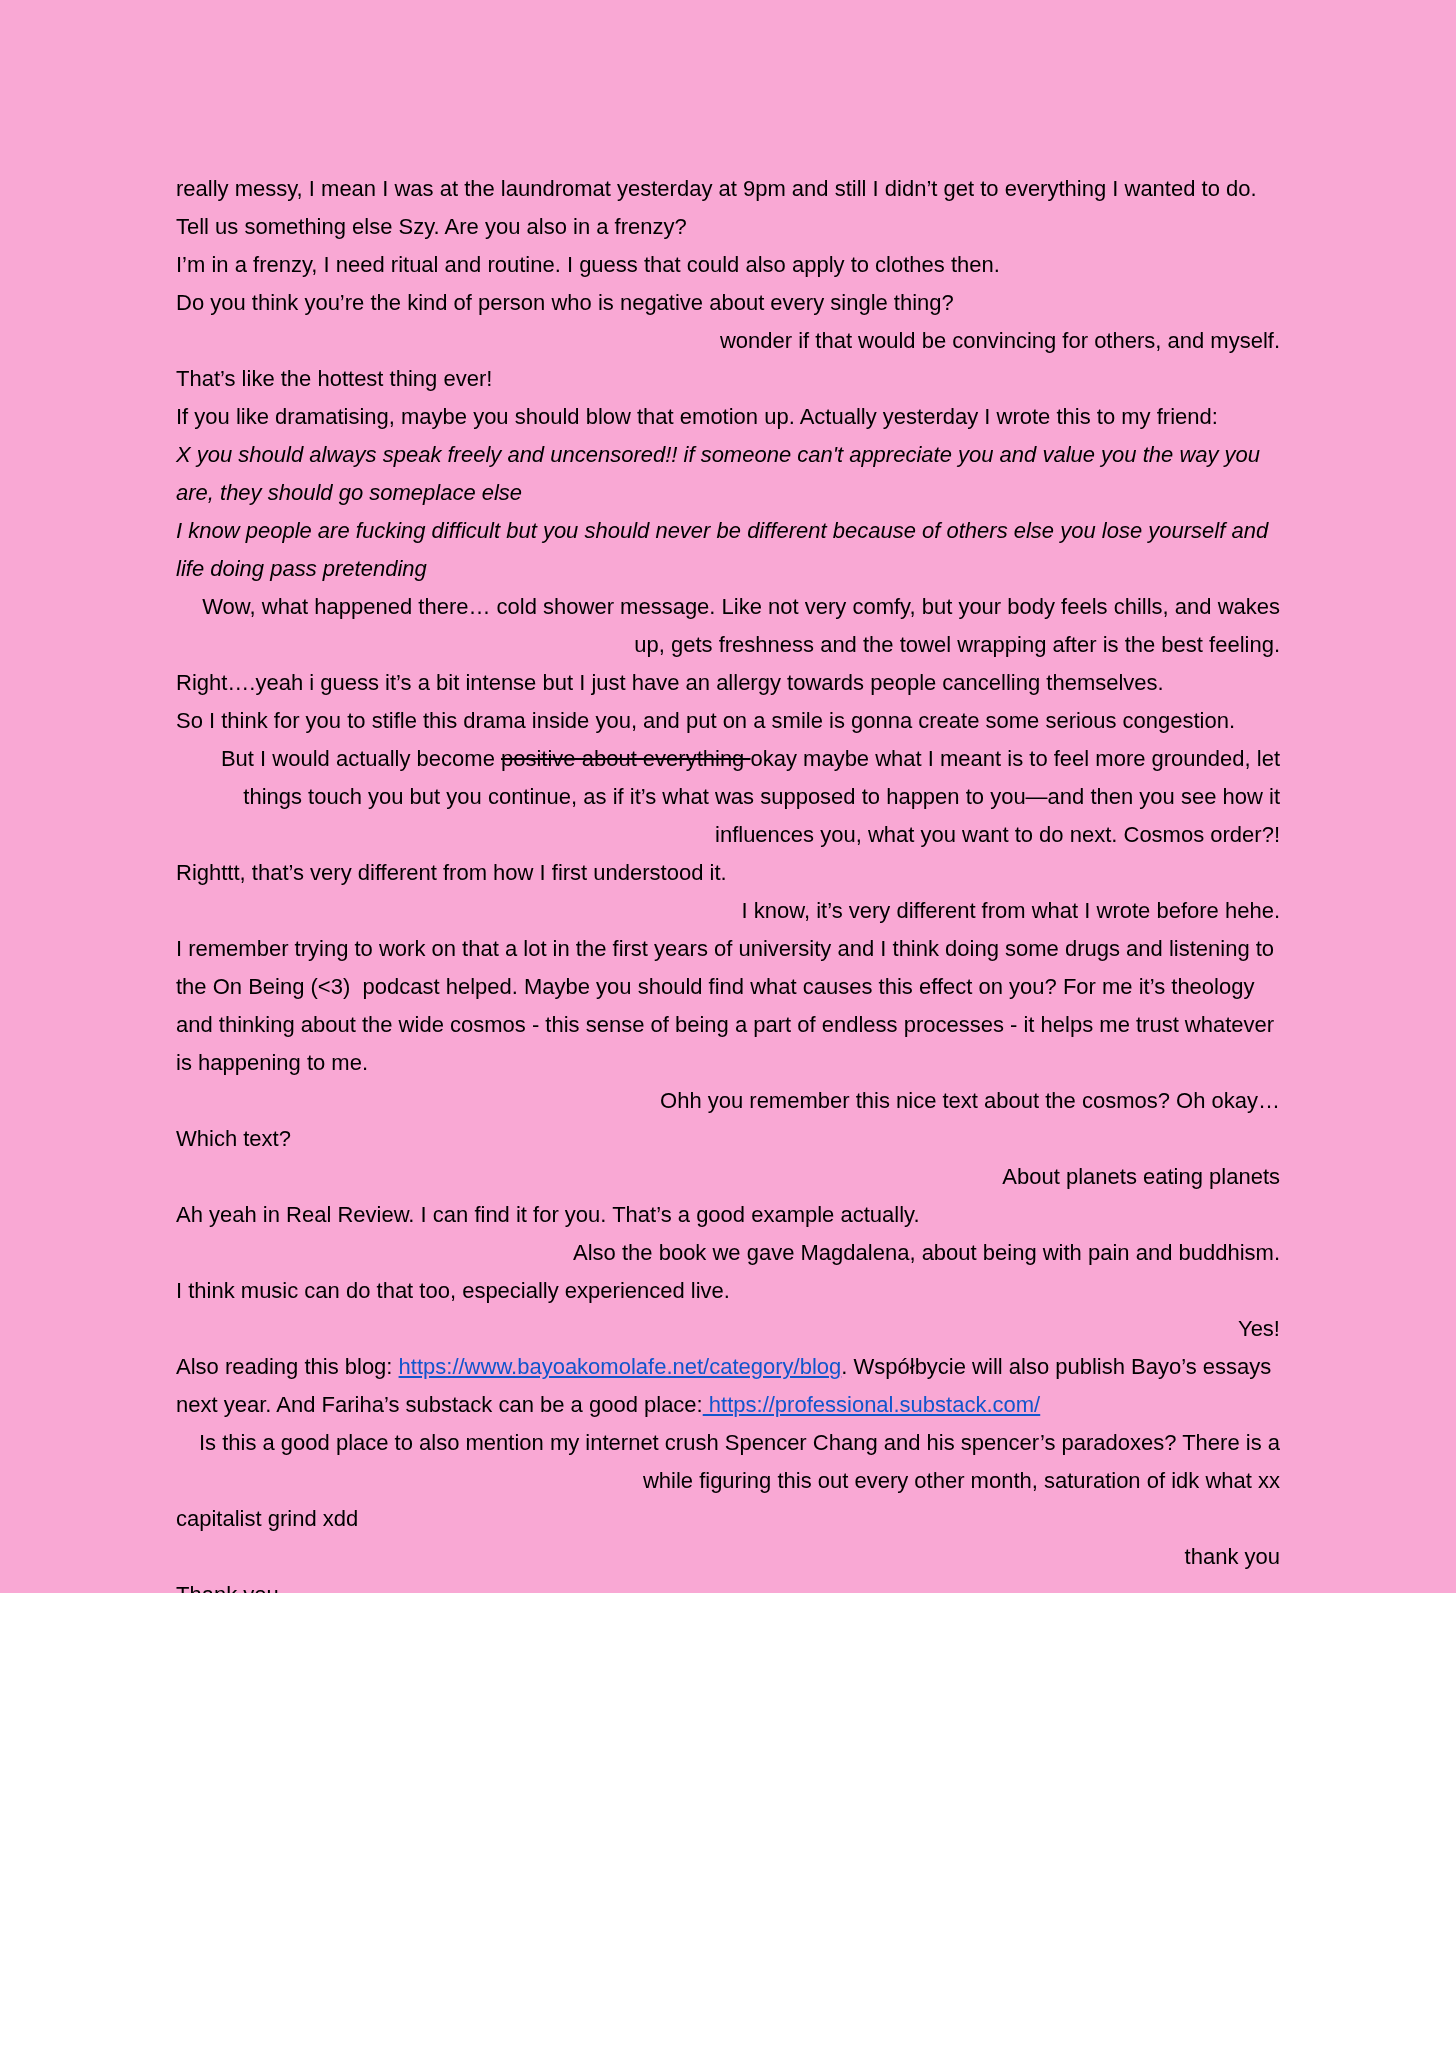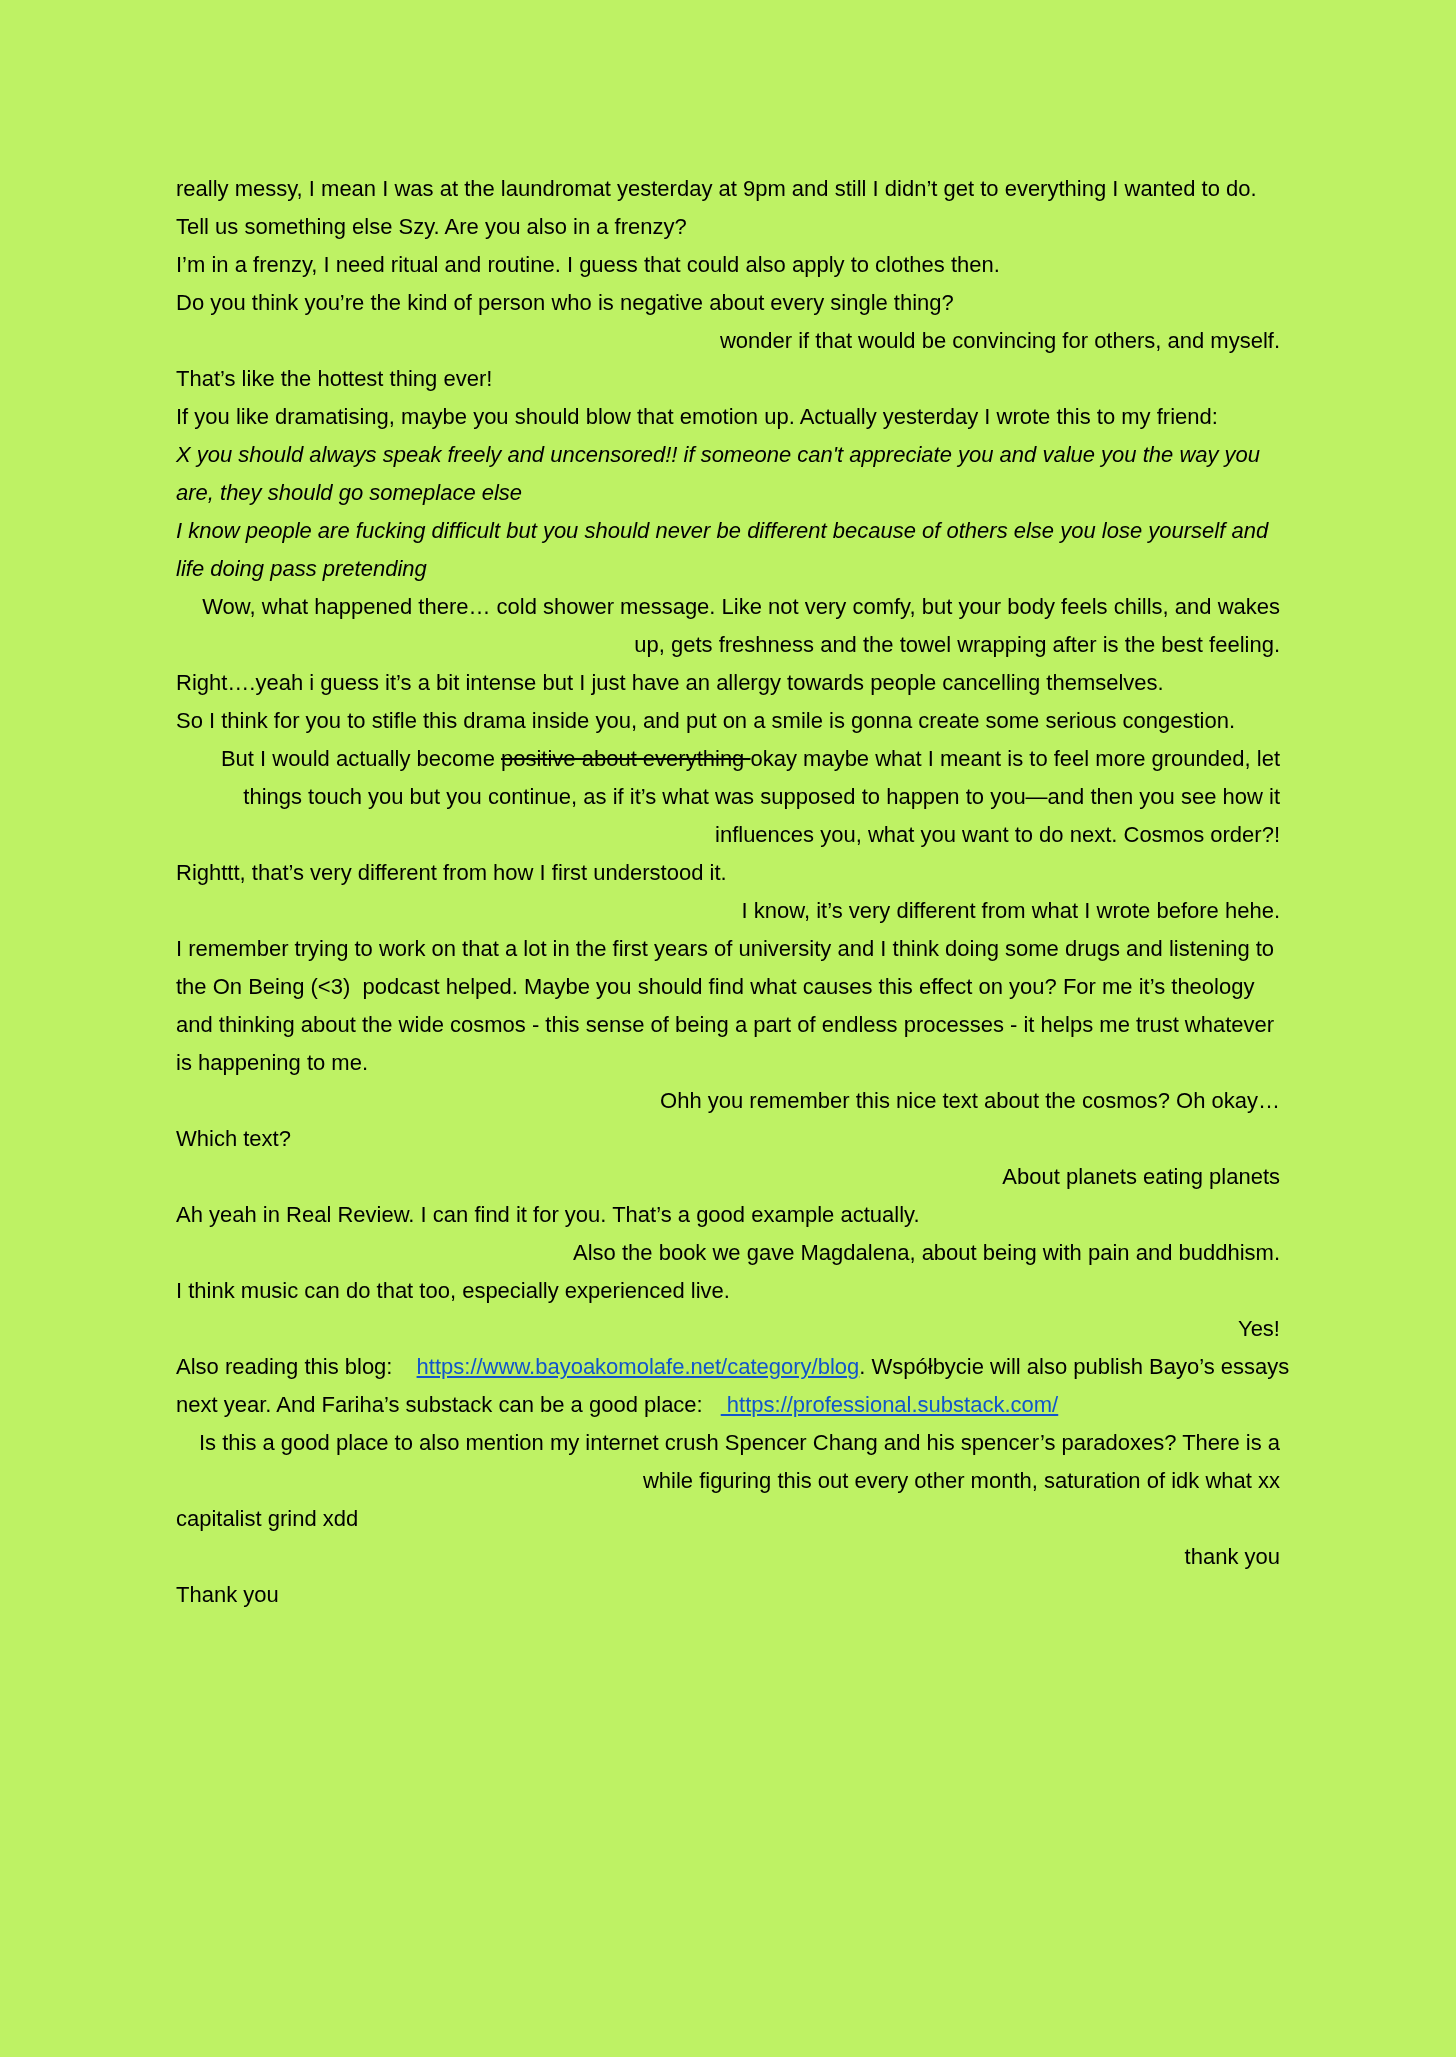--- a/index.html
+++ b/index.html
@@ -4,42 +4,41 @@
 <title>Document</title>
 <style>
   html, body {
     margin: 0;
     padding: 0;
     background: #ffffff;
   }
   .page {
     position: relative;
     width: 1456px;
-    height: 2057px;
-    background: #bef264;
+    height: 1593px;
+    background: #f9a8d4;
     box-sizing: border-box;
     padding: 170px 176px 0 176px;
     font-family: "Liberation Sans", sans-serif;
     color: #000000;
     overflow: hidden;
   }
   .line {
     font-size: 22px;
     line-height: 38px;
     white-space: pre;
     color: #000000;
   }
   .line.left  { text-align: left; }
   .line.right { text-align: right; }
   .line.italic { font-style: italic; }
   .strike { text-decoration: line-through; }
   a.link {
     color: #1155cc;
     cursor: pointer;
-    margin-left: 18px;
   }
 </style>
 </head>
 <body>
 
 <div class="page">
     <div class="line left"><span class="seg">really messy, I mean I was at the laundromat yesterday at 9pm and still I didn’t get to everything I wanted to do.</span></div>
     <div class="line left"><span class="seg">Tell us something else Szy. Are you also in a frenzy?</span></div>
     <div class="line left"><span class="seg">I’m in a frenzy, I need ritual and routine. I guess that could also apply to clothes then.</span></div>
     <div class="line left"><span class="seg">Do you think you’re the kind of person who is negative about every single thing?</span></div>

